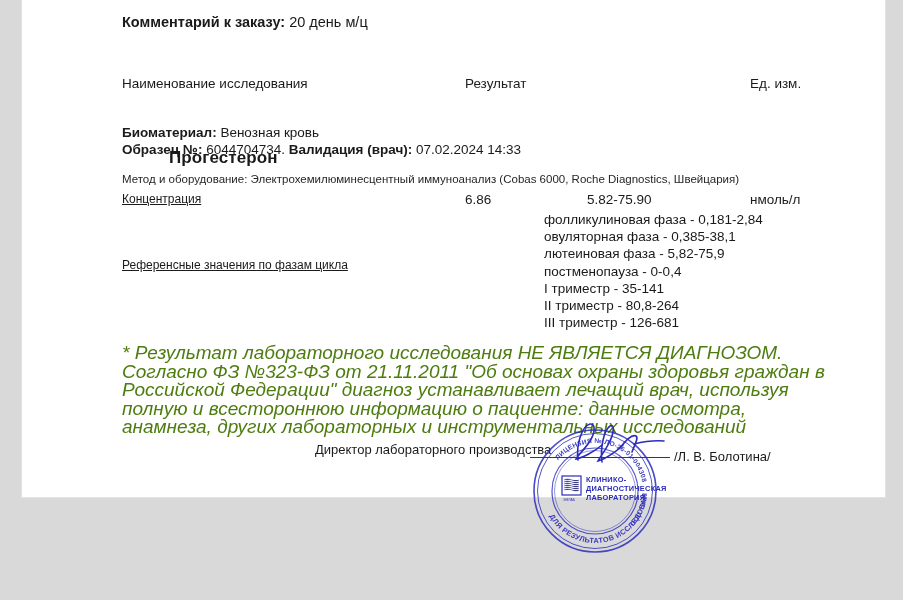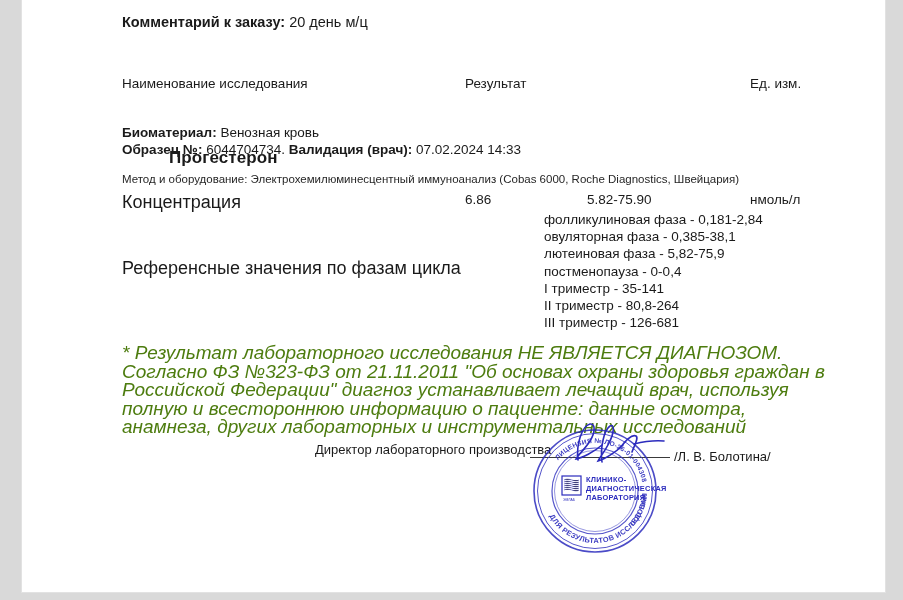--- a/index.html
+++ b/index.html
@@ -12,21 +12,21 @@
     background: #d9d9d9;
     font-family: "Liberation Sans", sans-serif;
     color: #1a1a1a;
     overflow: hidden;
   }
   .page {
     position: absolute;
     left: 22px;
     top: 0;
     width: 863px;
-    height: 592px;
+    height: 497px;
     background: #ffffff;
     box-shadow: 0 0 0 1px #e2e2e2;
   }
   .content {
     position: absolute;
     left: 78px;
     top: 0;
     width: 762px;
     height: 600px;
   }
@@ -86,21 +86,22 @@
     top: 173px;
     font-size: 11.5px;
     color: #262626;
     white-space: nowrap;
   }
 
   
   .row-label {
     position: absolute;
     left: 22px;
-    font-size: 18px;
+    font-size: 12px;
+    text-decoration: underline;
   }
   .r-conc { top: 192px; }
   .r-refs { top: 258px; }
 
   .cell {
     position: absolute;
     font-size: 13.5px;
   }
   .c-result { left: 365px; top: 192px; }
   .c-range  { left: 487px; top: 192px; }

